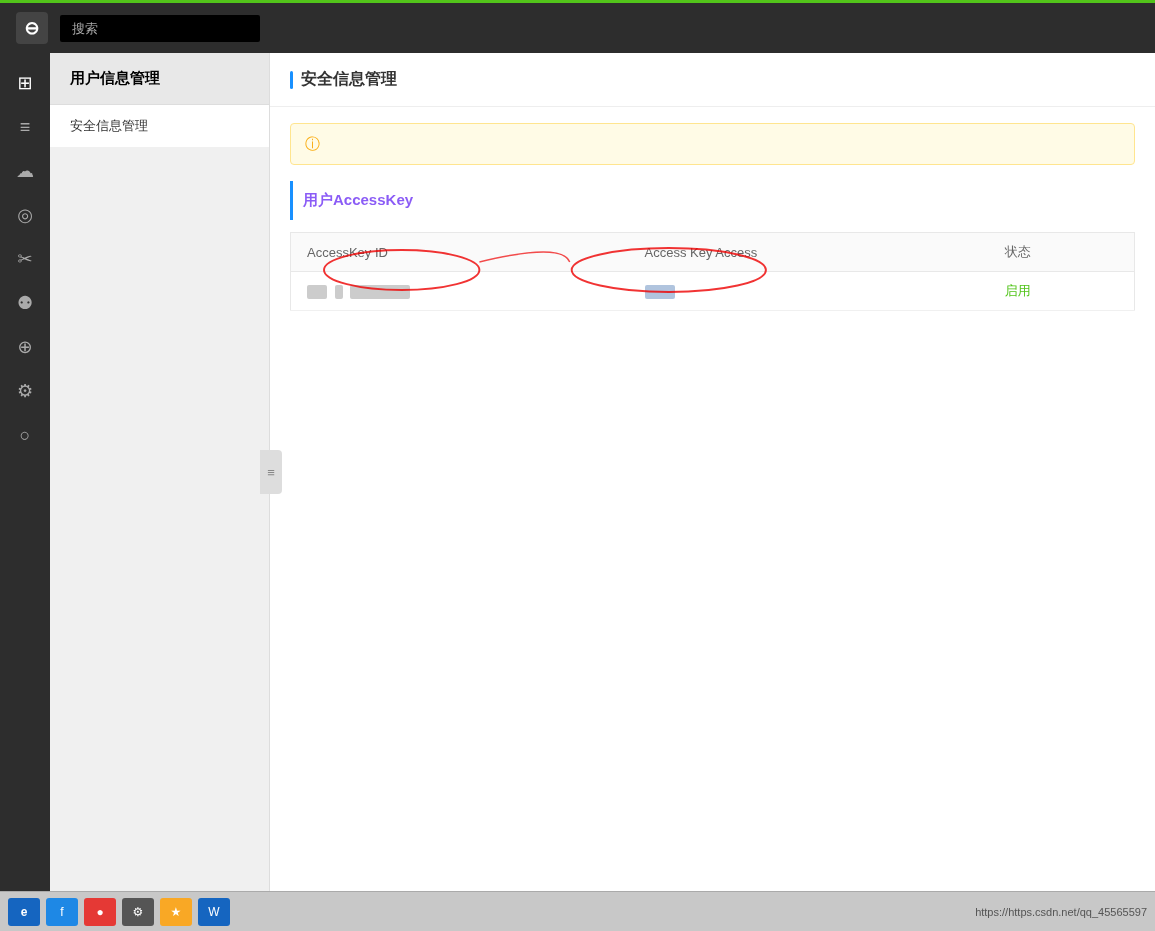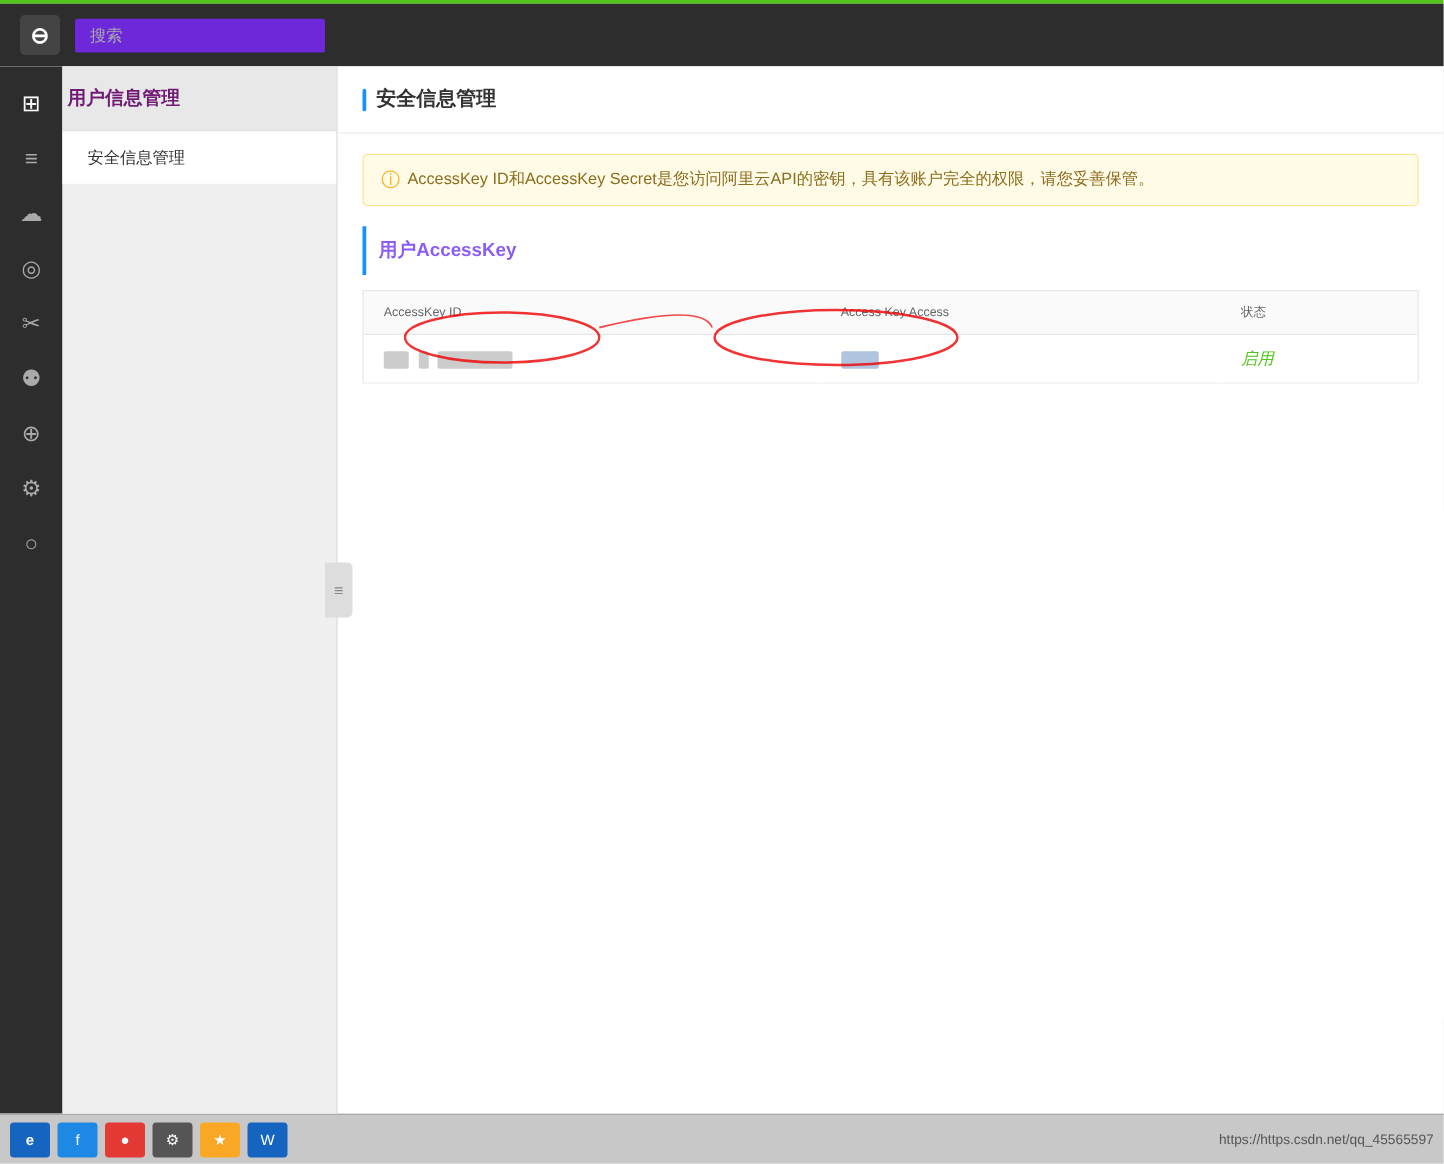--- a/index.html
+++ b/index.html
@@ -27,21 +27,21 @@
       font-size: 18px;
       font-weight: bold;
     }
     .topbar-title {
       color: #fff;
       font-size: 16px;
       font-weight: 500;
       flex: 1;
     }
     .topbar-search {
-      background: #6d28d9;
+      background: #000000;
       border: none;
       color: #ccc;
       padding: 6px 12px;
       border-radius: 2px;
       width: 200px;
       font-size: 13px;
       outline: none;
     }
     .topbar-search::placeholder { color: #aaa; }
 
@@ -83,24 +83,24 @@
     .icon-sidebar-item.active { color: #fff; }
 
     
     .nav-sidebar {
       width: 220px;
       background: #f0f0f0;
       flex-shrink: 0;
       border-right: 1px solid #ddd;
     }
     .nav-sidebar-header {
-      padding: 16px 4px;
+      padding: 16px 20px;
       font-size: 15px;
       font-weight: 600;
-      color: #701a75;
+      color: #000000;
       background: #e8e8e8;
       border-bottom: 1px solid #ddd;
     }
     .nav-sidebar-item {
       padding: 12px 20px;
       color: #555;
       cursor: pointer;
       font-size: 13px;
     }
     .nav-sidebar-item.active {
@@ -172,29 +172,28 @@
       width: 100%;
       border-collapse: collapse;
       border: 1px solid #e8e8e8;
     }
     .ak-table th {
       background: #fafafa;
       padding: 10px 16px;
       text-align: left;
       font-weight: 500;
       color: #666;
-      font-size: 10px;
+      font-size: 13px;
       border-bottom: 1px solid #e8e8e8;
     }
     .ak-table td {
       padding: 10px 16px;
       color: #333;
       font-size: 13px;
       border-bottom: 1px solid #f0f0f0;
-      font-style: italic;
     }
     .status-enabled {
       color: #52c41a;
       font-weight: 500;
     }
 
     
     .blurred-block {
       display: inline-block;
       height: 14px;
@@ -297,21 +296,20 @@
   </div>
 
   <div class="main-content">
 
     <div class="page-title-bar">
       <span class="page-title-text">安全信息管理</span>
     </div>
 
     <div class="notice-bar">
       <span class="notice-icon">ⓘ</span>
-      <span>AccessKey ID和AccessKey Secret是您访问阿里云API的密钥，具有该账户完全的权限，请您妥善保管。</span>
     </div>
 
     <div class="section">
       <div class="section-title">用户AccessKey</div>
 
       <div class="table-area" style="position:relative;">
         <table class="ak-table">
           <thead>
             <tr>
               <th>

